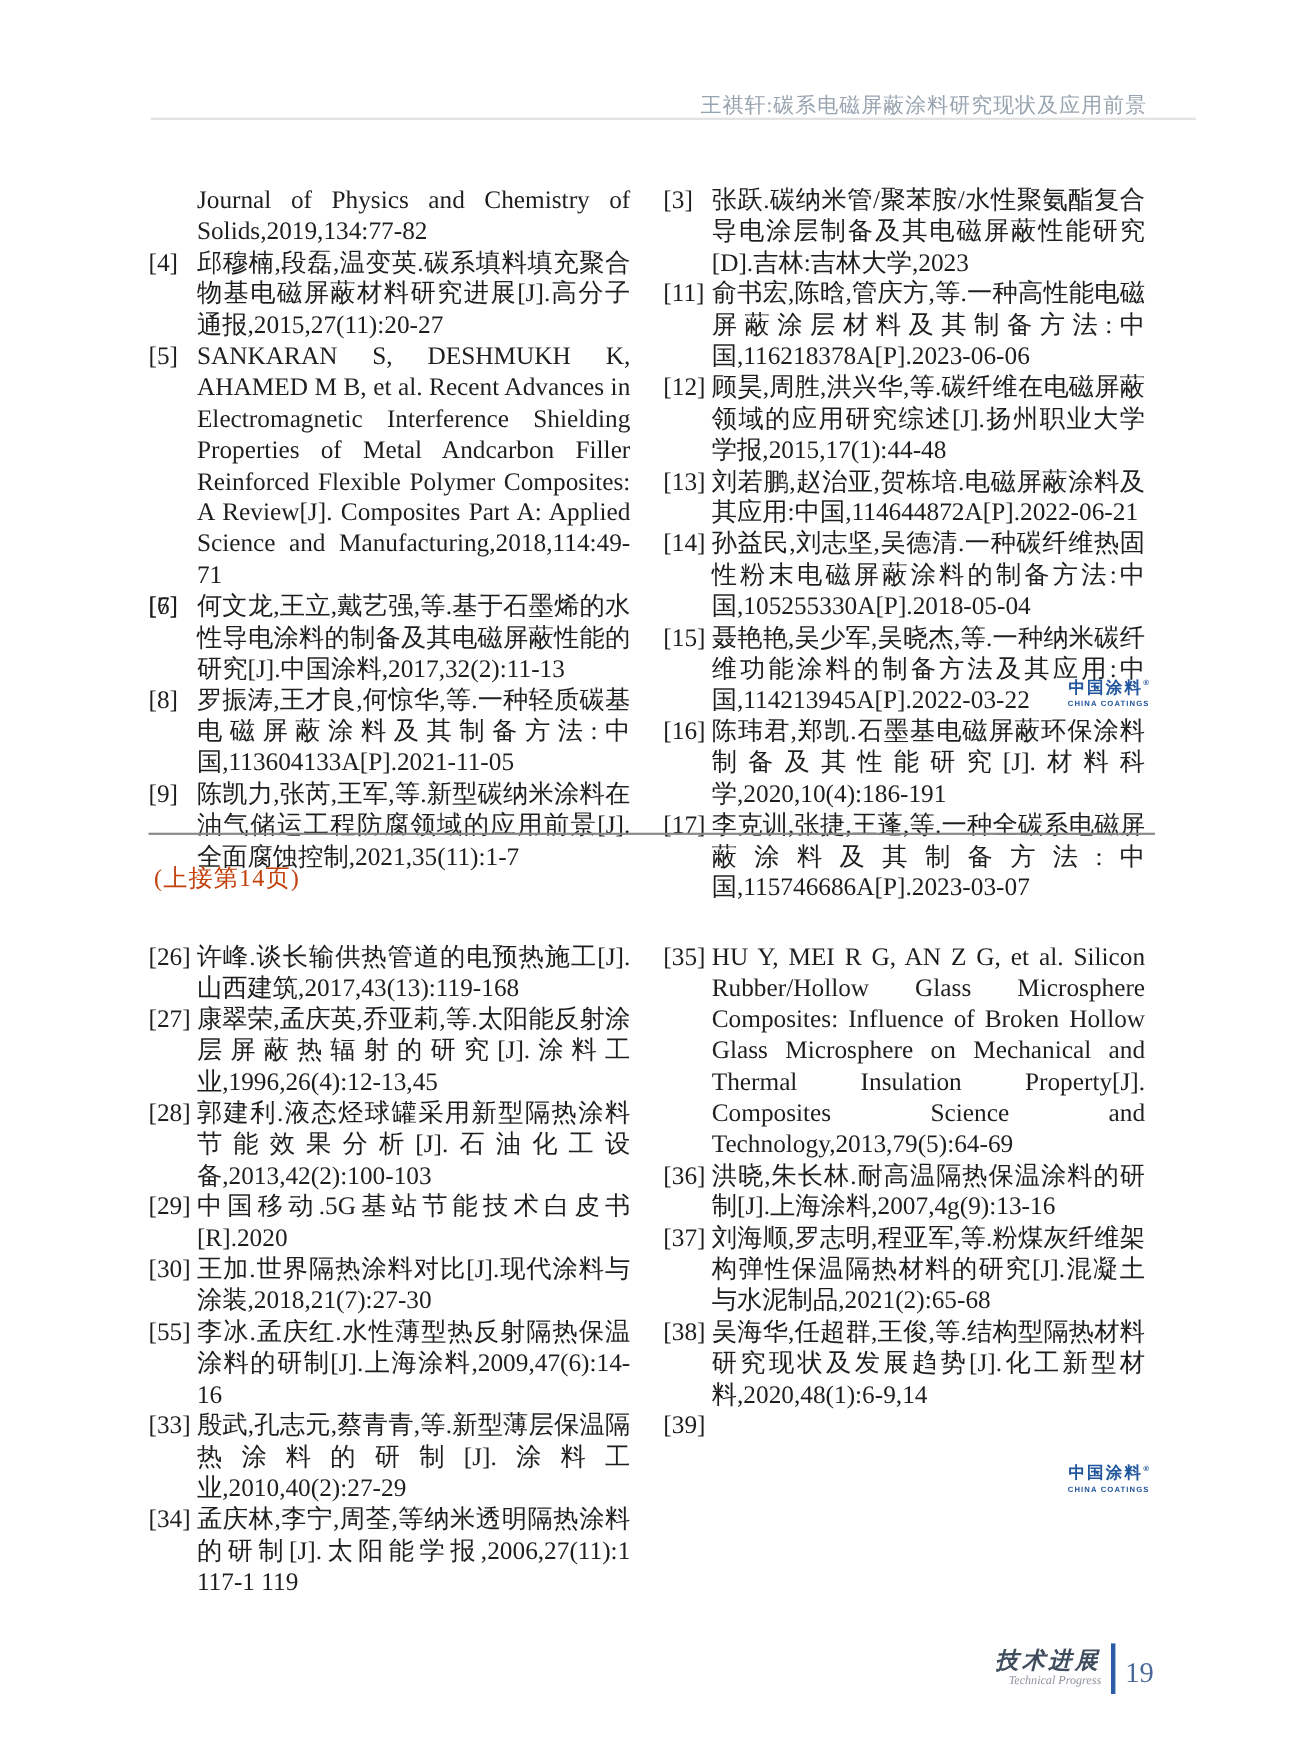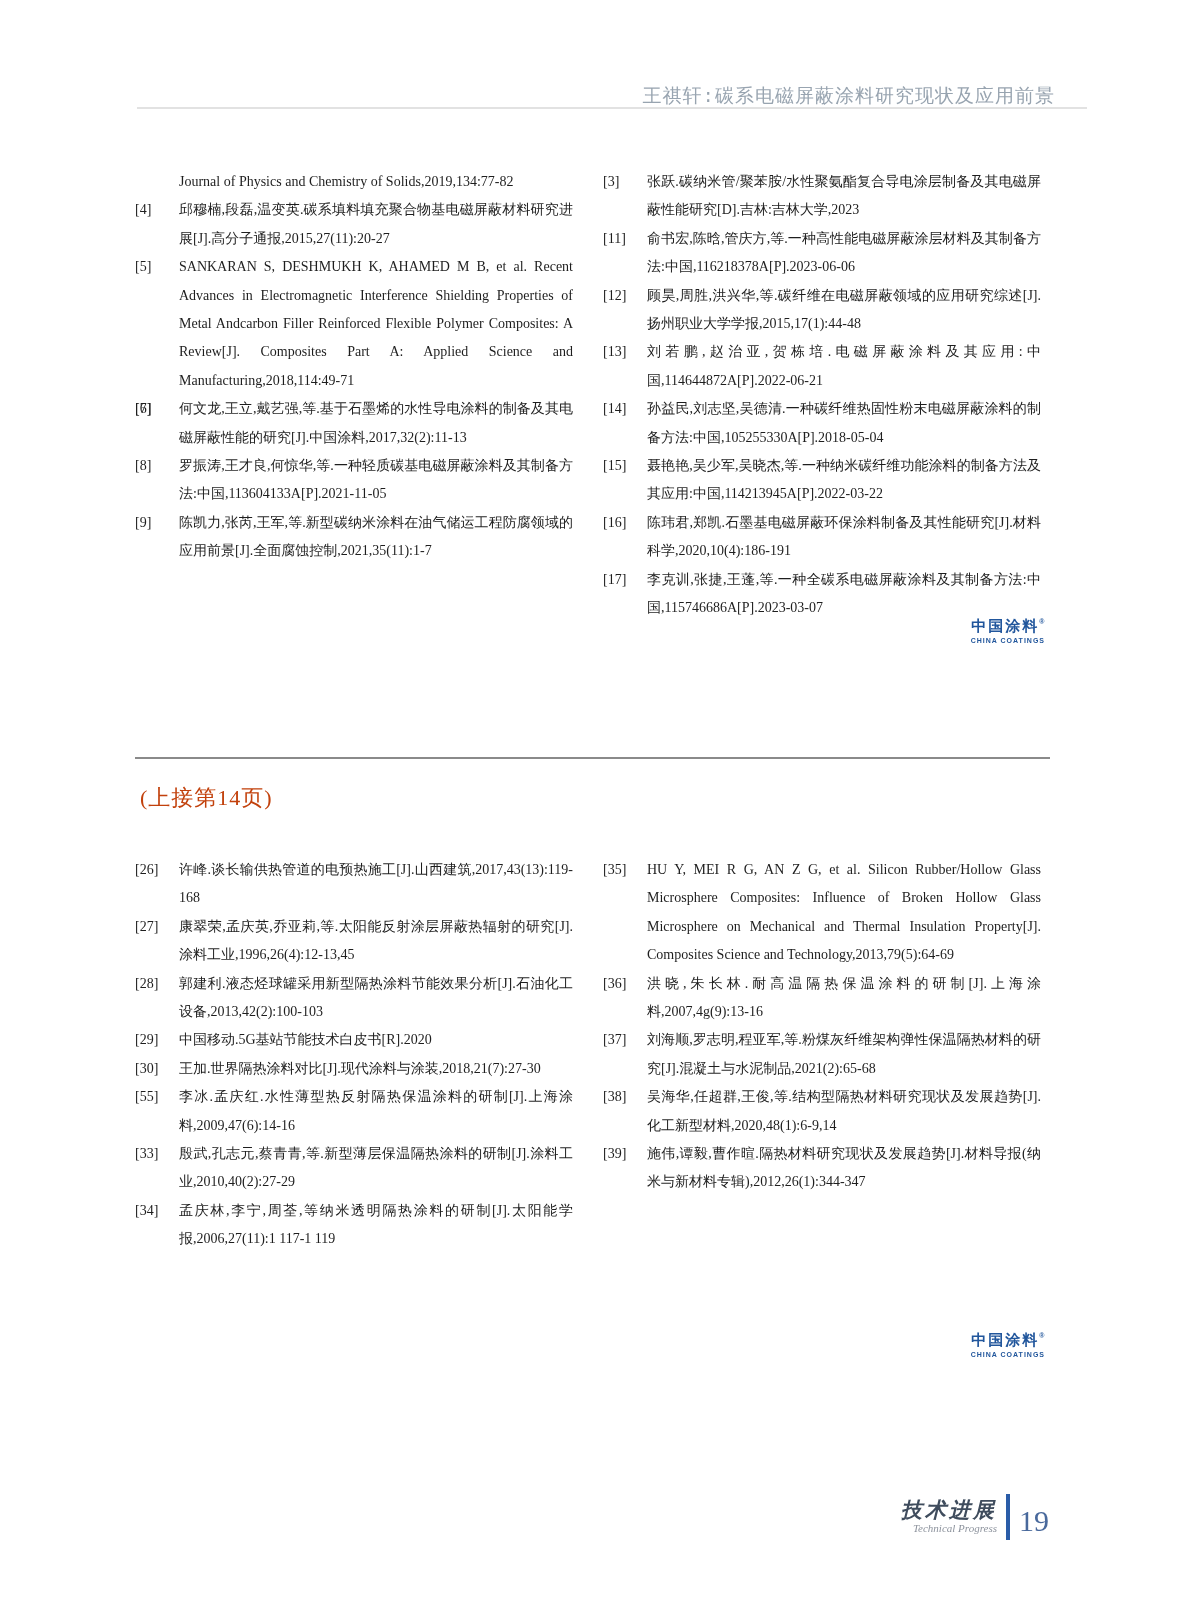--- a/index.html
+++ b/index.html
@@ -7,25 +7,25 @@
     position:relative;
     width:1187px;
     height:1600px;
     background:#ffffff;
     overflow:hidden;
     font-family:"Liberation Serif","DejaVu Serif",serif;
   }
   .running-title{
     position:absolute;
     top:83px;
-    right:132px;
+    right:144px;
     font-size:19px;
     letter-spacing:1px;
     color:#98a4b0;
-    font-family:Liberation Mono, monospace;
+    font-family:Liberation Serif, serif;
     white-space:nowrap;
   }
   .header-rule{
     position:absolute;
     top:107px;
     left:137px;
     right:100px;
     height:2px;
     background:#e2e2e2;
   }
@@ -33,21 +33,21 @@
     position:absolute;
     left:135px;
     width:906px;
     display:flex;
     gap:30px;
   }
   #refs-top{top:168px;}
   #refs-cont{top:856px;}
   .col{
     width:438px;
-    font-size:14px;
+    font-size:23px;
     line-height:28.4px;
     color:#1e1e1e;
   }
   .ref{
     position:relative;
     padding-left:44px;
     text-align:justify;
     text-justify:inter-ideograph;
   }
   .ref-num{
@@ -122,21 +122,21 @@
     color:#8d939d;
     line-height:1.2;
     white-space:nowrap;
   }
   .footer-bar{
     width:4px;
     height:46px;
     background:#2a5ca8;
   }
   .footer-num{
-    font-size:30px;
+    font-size:26px;
     color:#49699c;
     line-height:1;
     padding-top:8px;
   }
 </style>
 </head>
 <body>
 
 <div class="page">
 
@@ -182,21 +182,21 @@
         <div class="ref"><span class="ref-num">[30]</span><span>王加.世界隔热涂料对比[J].现代涂料与涂装,2018,21(7):27-30</span></div>
         <div class="ref"><span class="ref-num">[55]</span><span>李冰.孟庆红.水性薄型热反射隔热保温涂料的研制[J].上海涂料,2009,47(6):14-16</span></div>
         <div class="ref"><span class="ref-num">[33]</span><span>殷武,孔志元,蔡青青,等.新型薄层保温隔热涂料的研制[J].涂料工业,2010,40(2):27-29</span></div>
         <div class="ref"><span class="ref-num">[34]</span><span>孟庆林,李宁,周荃,等纳米透明隔热涂料的研制[J].太阳能学报,2006,27(11):1 117-1 119</span></div>
       </div>
     <div class="col">
         <div class="ref"><span class="ref-num">[35]</span><span>HU Y, MEI R G, AN Z G, et al. Silicon Rubber/Hollow Glass Microsphere Composites: Influence of Broken Hollow Glass Microsphere on Mechanical and Thermal Insulation Property[J]. Composites Science and Technology,2013,79(5):64-69</span></div>
         <div class="ref"><span class="ref-num">[36]</span><span>洪晓,朱长林.耐高温隔热保温涂料的研制[J].上海涂料,2007,4g(9):13-16</span></div>
         <div class="ref"><span class="ref-num">[37]</span><span>刘海顺,罗志明,程亚军,等.粉煤灰纤维架构弹性保温隔热材料的研究[J].混凝土与水泥制品,2021(2):65-68</span></div>
         <div class="ref"><span class="ref-num">[38]</span><span>吴海华,任超群,王俊,等.结构型隔热材料研究现状及发展趋势[J].化工新型材料,2020,48(1):6-9,14</span></div>
-        <div class="ref"><span class="ref-num">[39]</span><span>施伟,谭毅,曹作暄.隔热材料研究现状及发展趋势[J].材料导报(纳米与新材料专辑),2012,26(1):344-347</span></div>
+        <div class="ref"><span class="ref-num">[39]</span></div>
       </div>
   </div>
 
   <div class="logo" id="logo-bottom">
     <div class="logo-cn"><span>中国涂料</span><span class="logo-reg">®</span></div>
     <div class="logo-en">CHINA COATINGS</div>
   </div>
 
   <div class="footer">
     <div class="footer-text">

